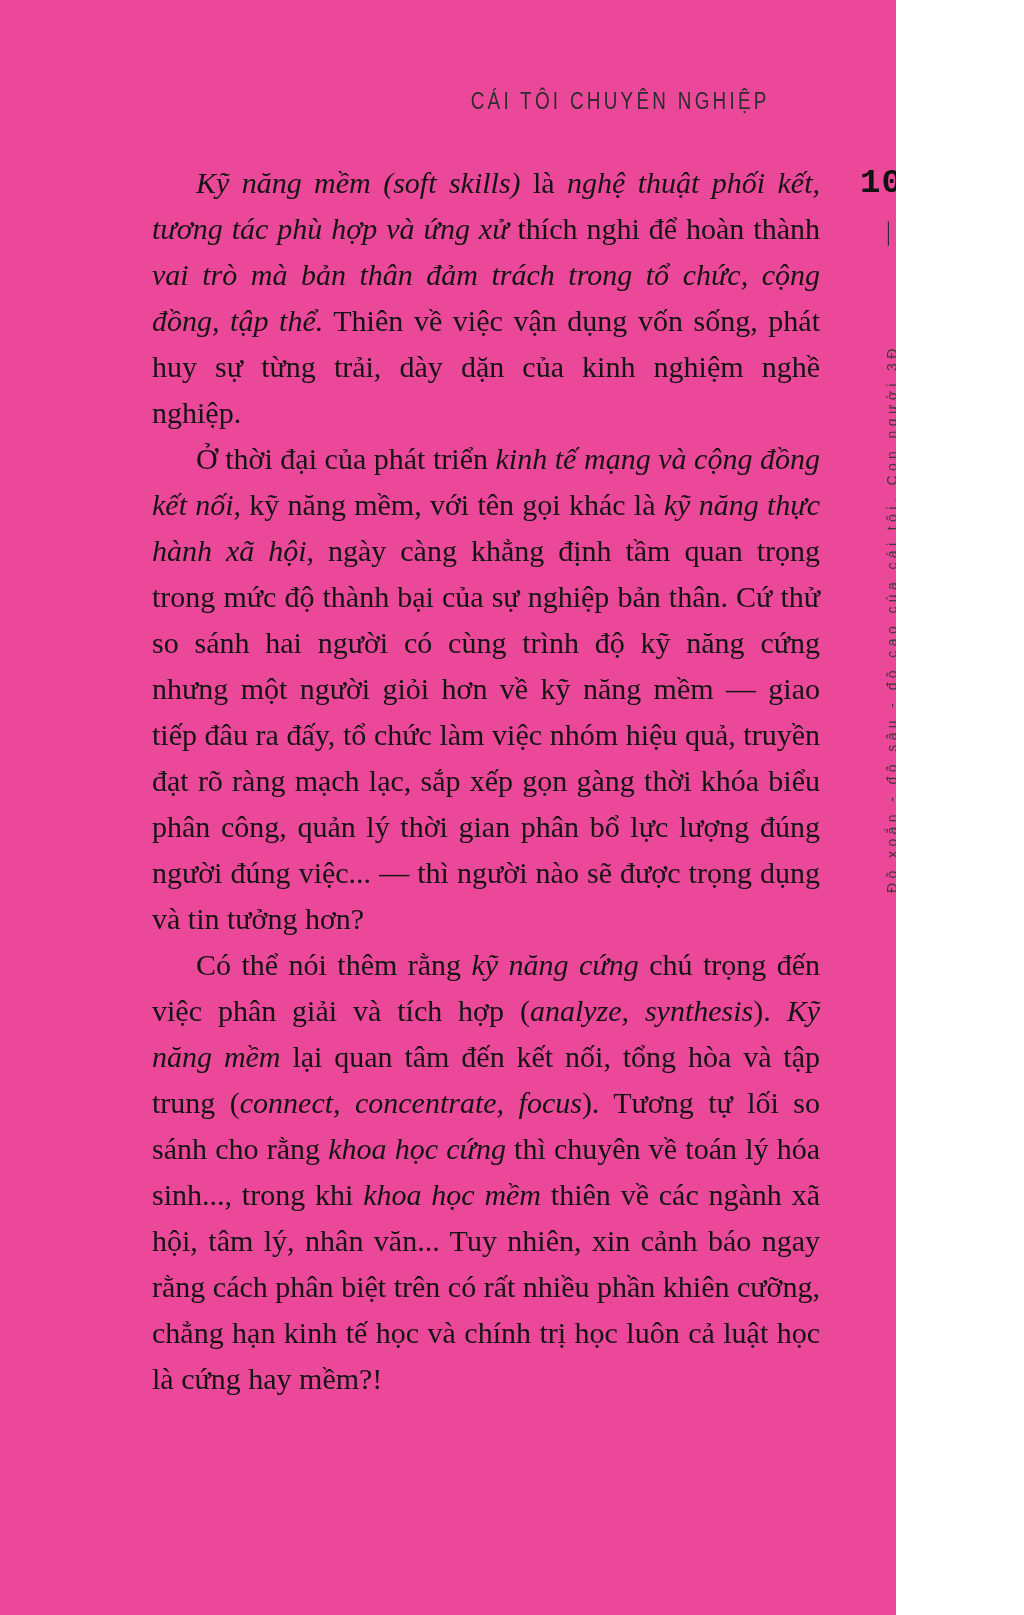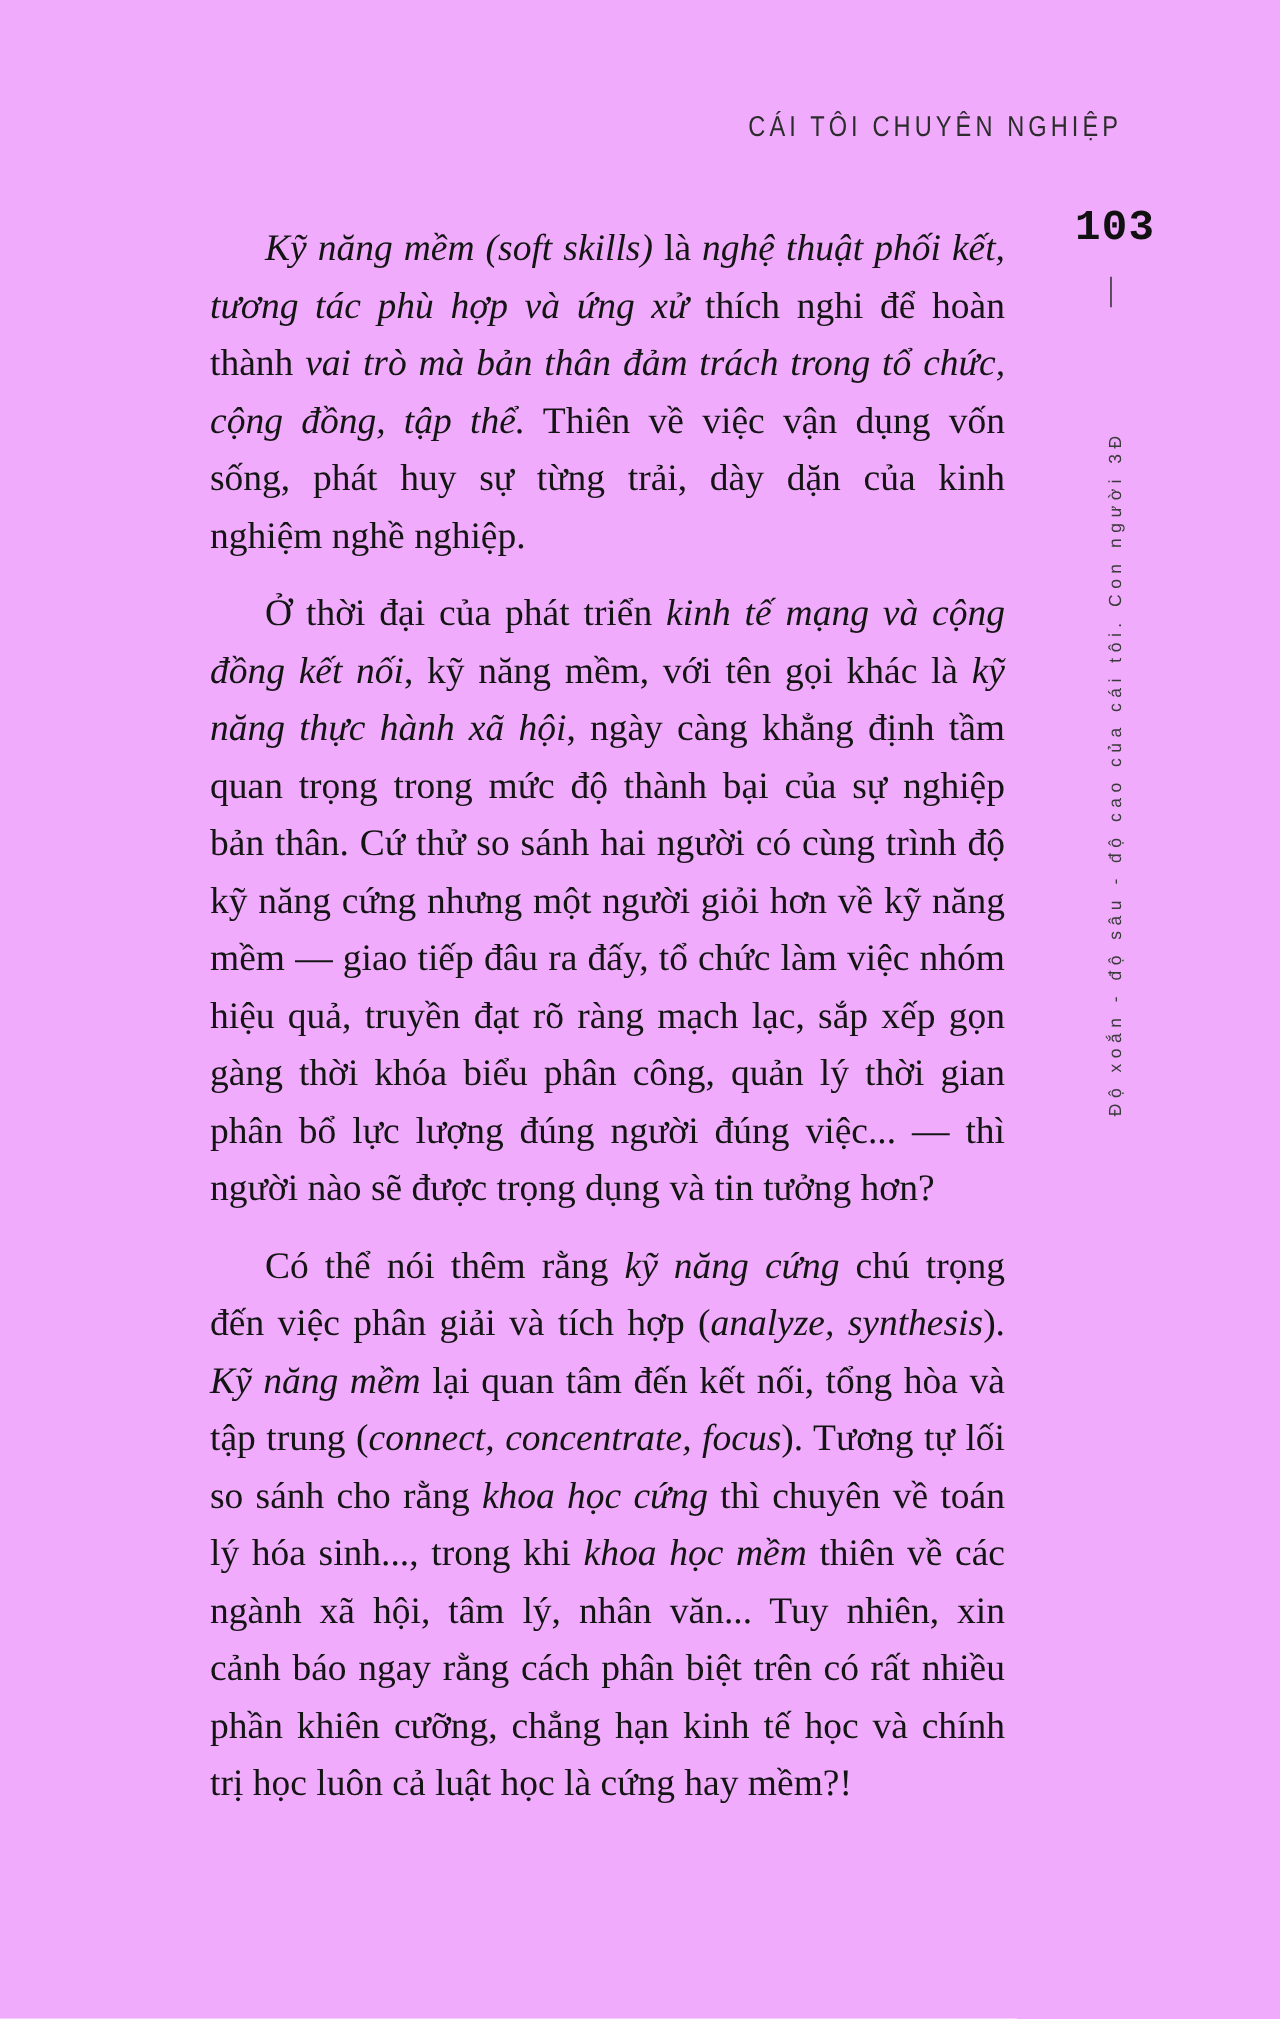--- a/index.html
+++ b/index.html
@@ -1,20 +1,20 @@
 <!DOCTYPE html>
 <html lang="vi"><head>
 <meta charset="utf-8">
 <style>
   html, body { margin: 0; padding: 0; background: #ffffff; }
   .page {
     position: relative;
-    width: 1024px;
+    width: 896px;
     height: 1615px;
-    background: #f0abfc;
+    background: #ec4899;
     overflow: hidden;
     font-family: "Liberation Serif", serif;
     color: #161616;
   }
   
   .running-header {
     position: absolute;
     top: 88px;
     right: 126px;
     font-family: "Liberation Sans", sans-serif;
@@ -69,21 +69,21 @@
     position: absolute;
     left: 152px;
     top: 160px;
     width: 668px;
     font-size: 30px;
     line-height: 46px;
     text-align: justify;
     color: #141414;
   }
   .body-text p {
-    margin: 16px;
+    margin: 0;
     padding: 0;
     text-indent: 44px;
   }
   .body-text .it { font-style: italic; }
 </style>
 </head>
 <body>
 
 <div class="page">
 

